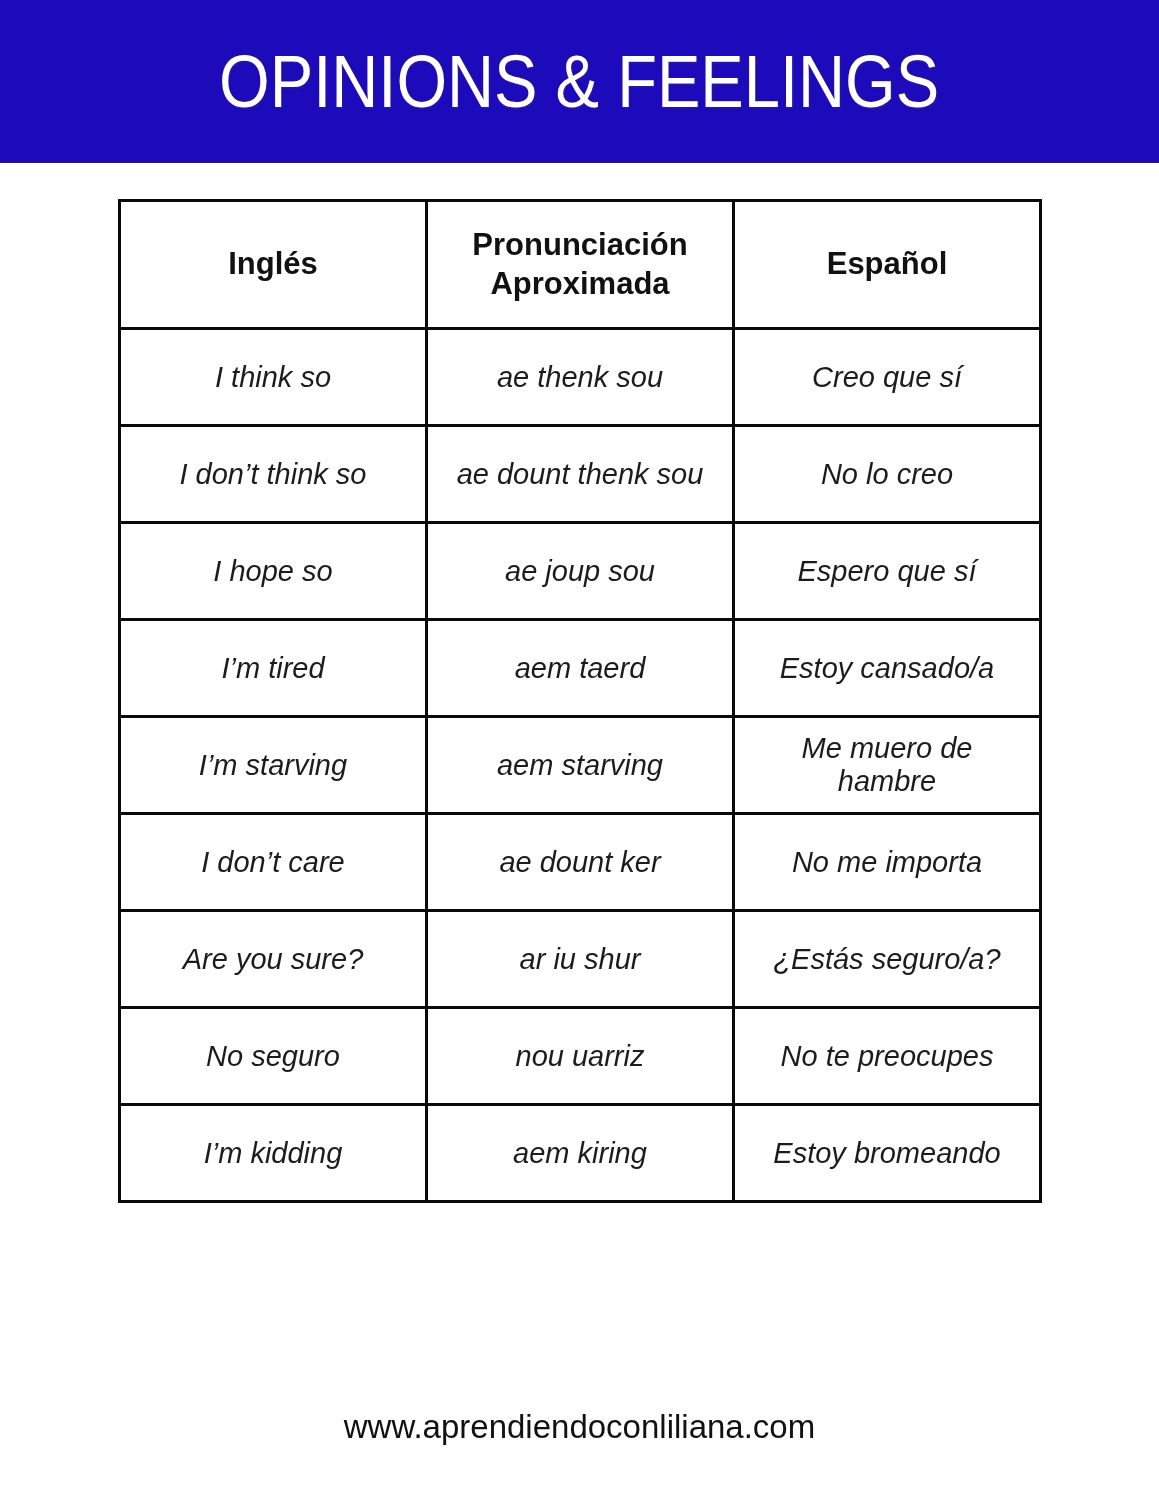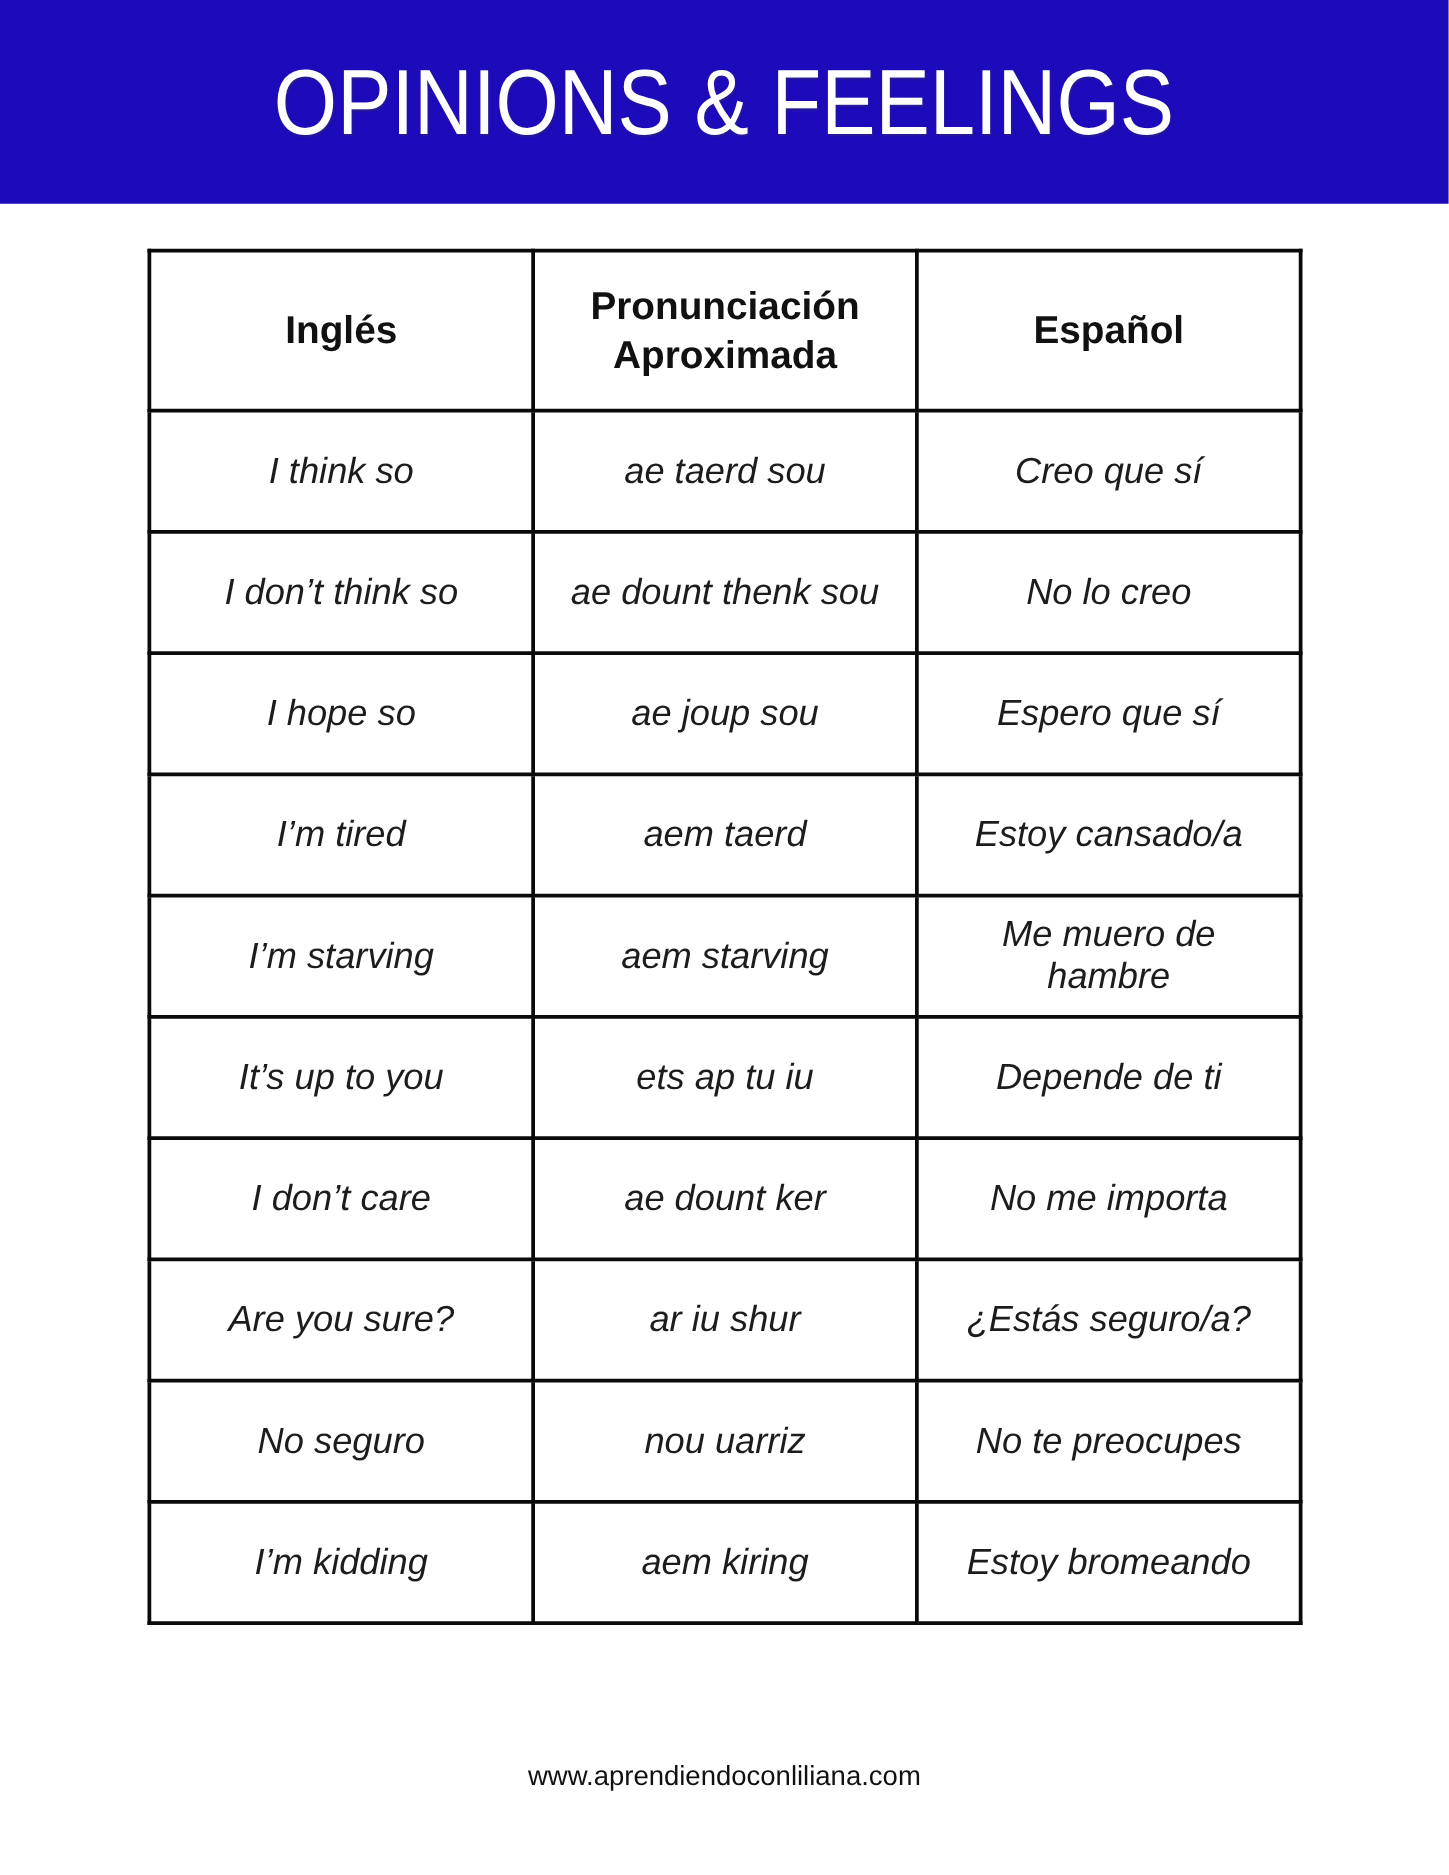--- a/index.html
+++ b/index.html
@@ -77,21 +77,21 @@
 
   
   .footer {
     position: absolute;
     left: 0;
     top: 1408px;
     width: 1159px;
     text-align: center;
   }
   .footer .url {
-    font-size: 22px;
+    font-size: 33px;
     color: #111111;
     letter-spacing: 0px;
   }
 </style>
 </head>
 <body>
 
 <div class="page">
 
   <div class="banner" style="background: rgb(29, 10, 187);">
@@ -102,21 +102,21 @@
     <thead>
       <tr>
         <th>Inglés</th>
         <th>Pronunciación Aproximada</th>
         <th>Español</th>
       </tr>
     </thead>
     <tbody>
       <tr>
         <td>I think so</td>
-        <td>ae taerd sou</td>
+        <td>ae thenk sou</td>
         <td>Creo que sí</td>
       </tr>
       <tr>
         <td>I don’t think so</td>
         <td>ae dount thenk sou</td>
         <td>No lo creo</td>
       </tr>
       <tr>
         <td>I hope so</td>
         <td>ae joup sou</td>
@@ -124,25 +124,20 @@
       </tr>
       <tr>
         <td>I’m tired</td>
         <td>aem taerd</td>
         <td>Estoy cansado/a</td>
       </tr>
       <tr>
         <td>I’m starving</td>
         <td>aem starving</td>
         <td>Me muero de hambre</td>
-      </tr>
-      <tr>
-        <td>It’s up to you</td>
-        <td>ets ap tu iu</td>
-        <td>Depende de ti</td>
       </tr>
       <tr>
         <td>I don’t care</td>
         <td>ae dount ker</td>
         <td>No me importa</td>
       </tr>
       <tr>
         <td>Are you sure?</td>
         <td>ar iu shur</td>
         <td>¿Estás seguro/a?</td>

